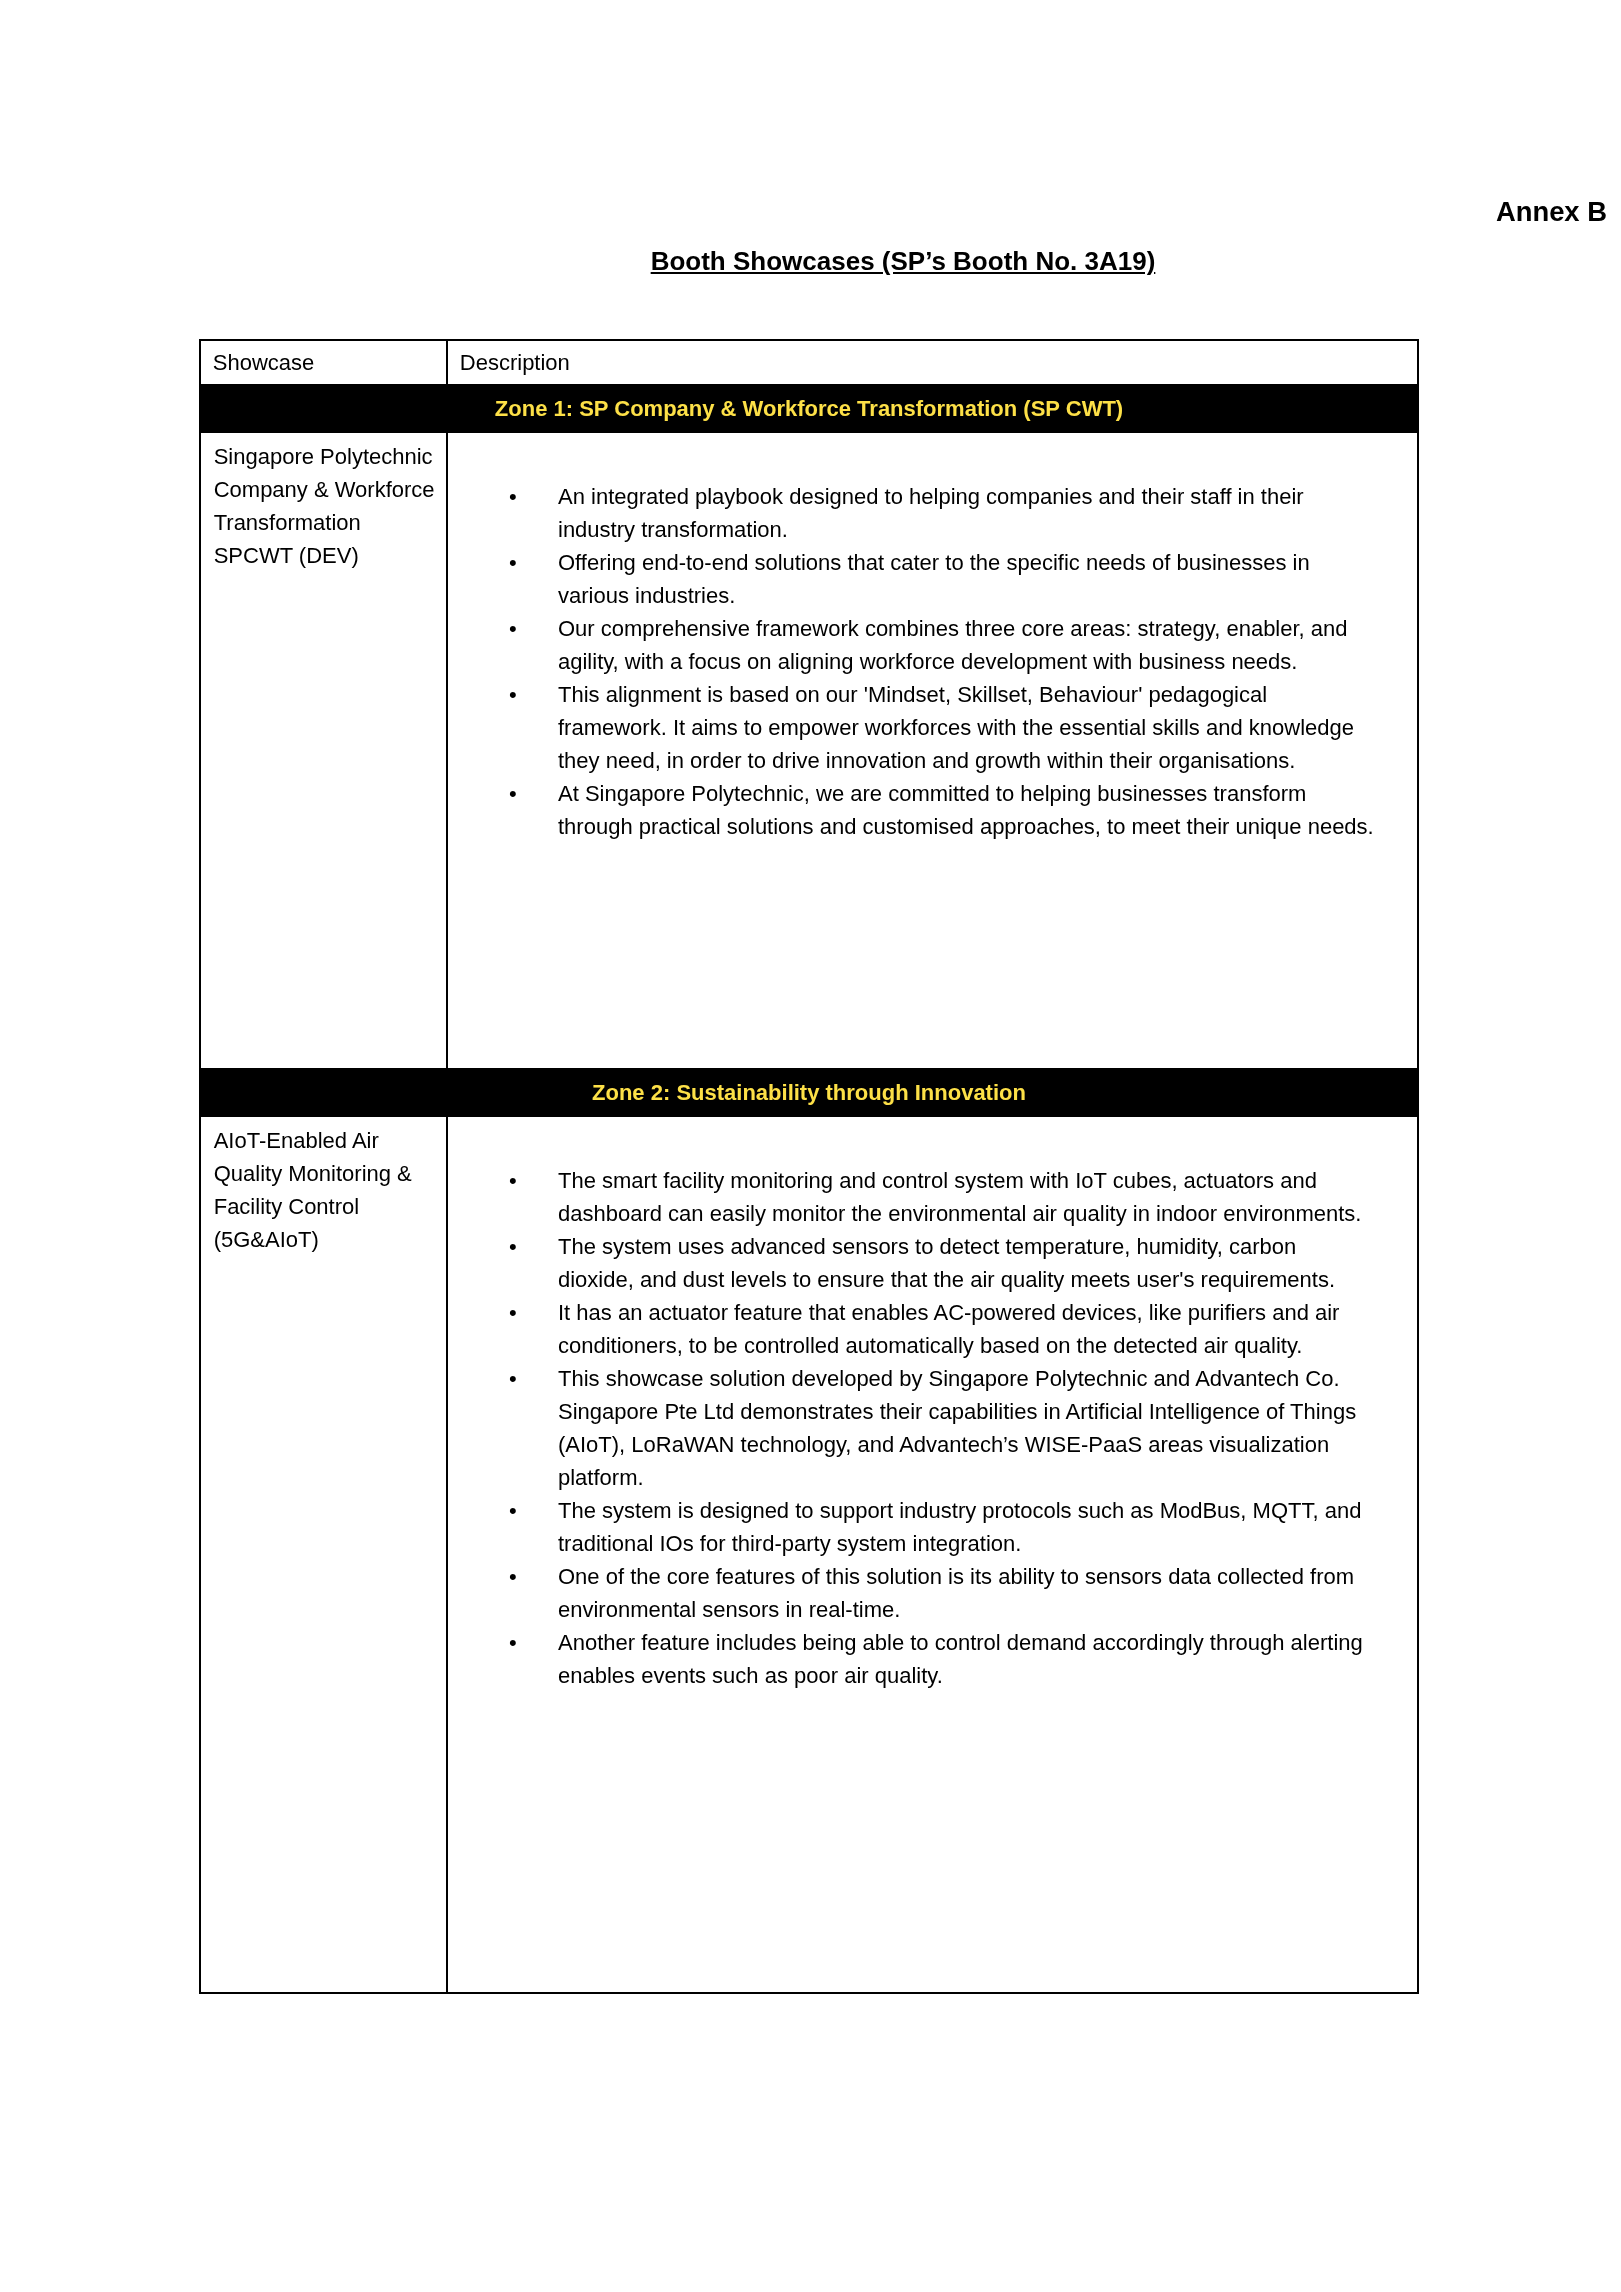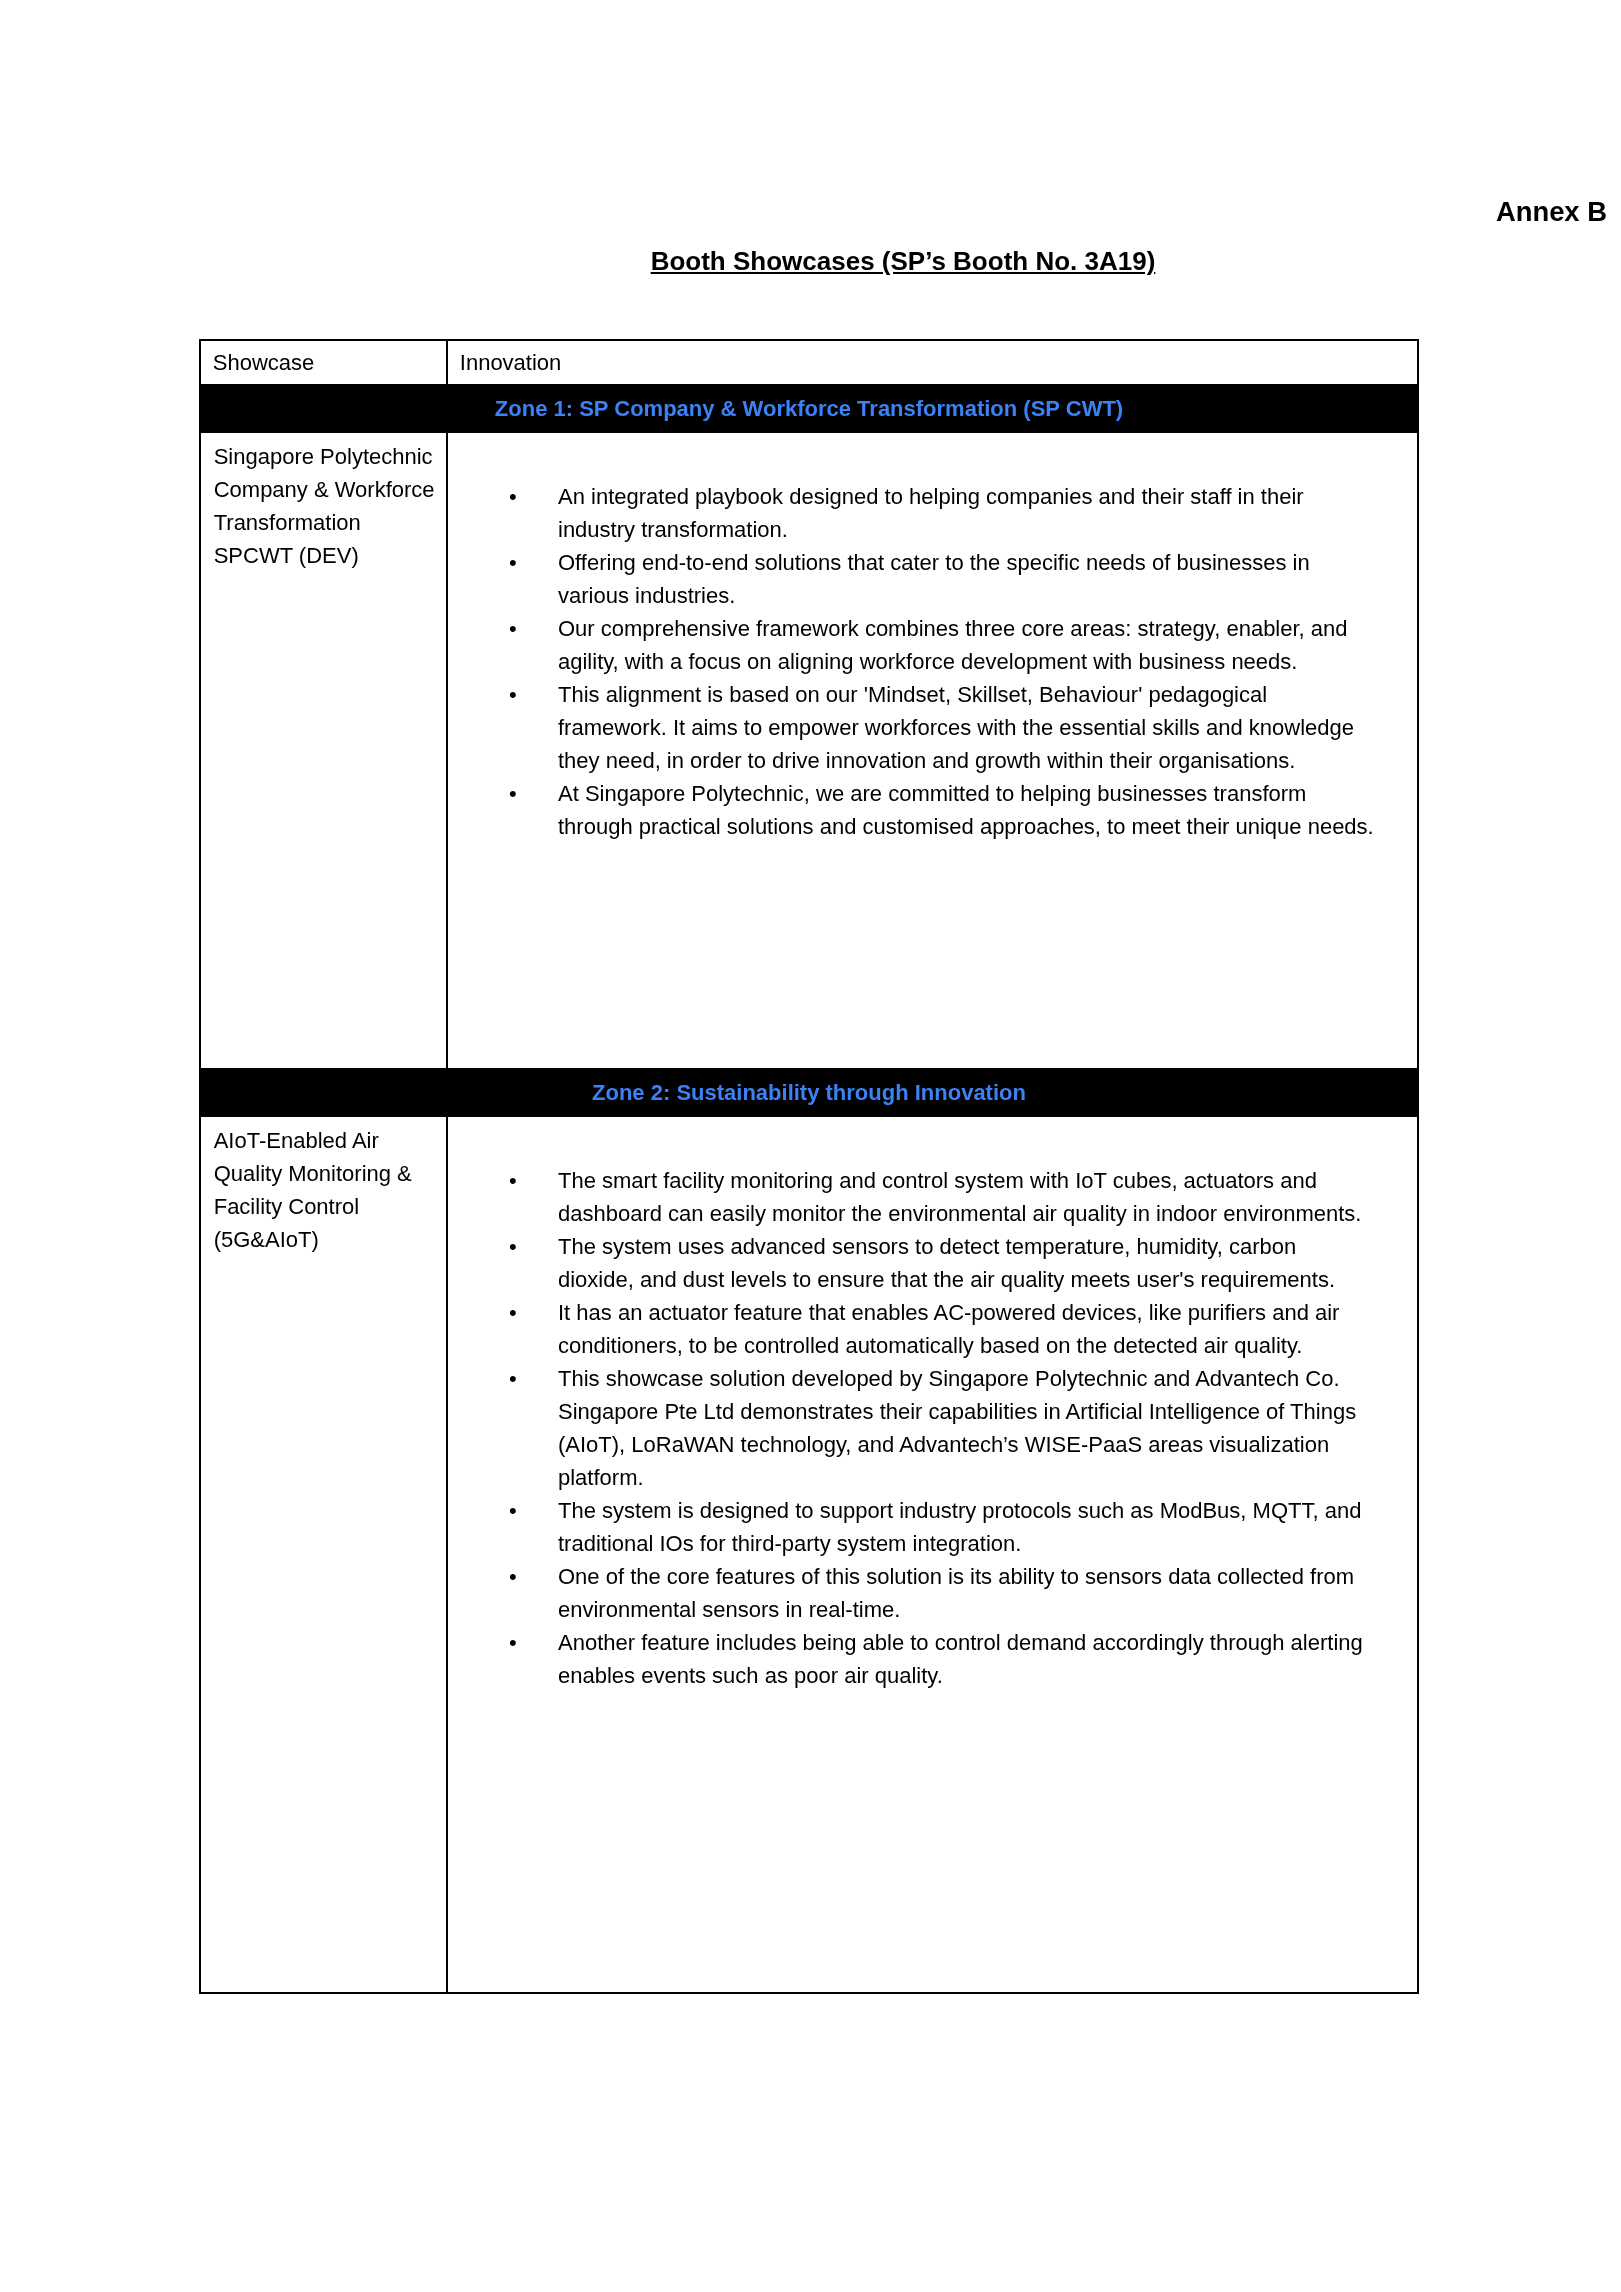--- a/index.html
+++ b/index.html
@@ -51,21 +51,21 @@
     line-height: 1.5;
     padding: 0;
   }
   .header-row td {
     height: 45px;
     padding: 4.9px 11.8px;
     font-weight: normal;
   }
   .zone-row td {
     background: #000000;
-    color: #3b82f6;
+    color: #fde047;
     font-weight: bold;
     text-align: center;
     height: 47px;
     padding: 4.9px 7.8px;
     vertical-align: middle;
   }
   td.showcase-cell {
     padding: 7.8px 9.8px 7.8px 12.7px;
   }
   td.desc-cell {
@@ -102,21 +102,21 @@
 
   <table class="showcase-table">
     <colgroup>
       <col class="col-showcase">
       <col class="col-description">
     </colgroup>
 
     <tbody>
         <tr class="header-row">
       <td>Showcase</td>
-      <td>Innovation</td>
+      <td>Description</td>
     </tr>
 
     <tr class="zone-row">
       <td colspan="2">Zone 1: SP Company &amp; Workforce Transformation (SP CWT)</td>
     </tr>
 
     <tr class="row-zone1">
       <td class="showcase-cell">Singapore Polytechnic Company &amp; Workforce Transformation SPCWT (DEV)</td>
       <td class="desc-cell">
         <ul class="bullets">

